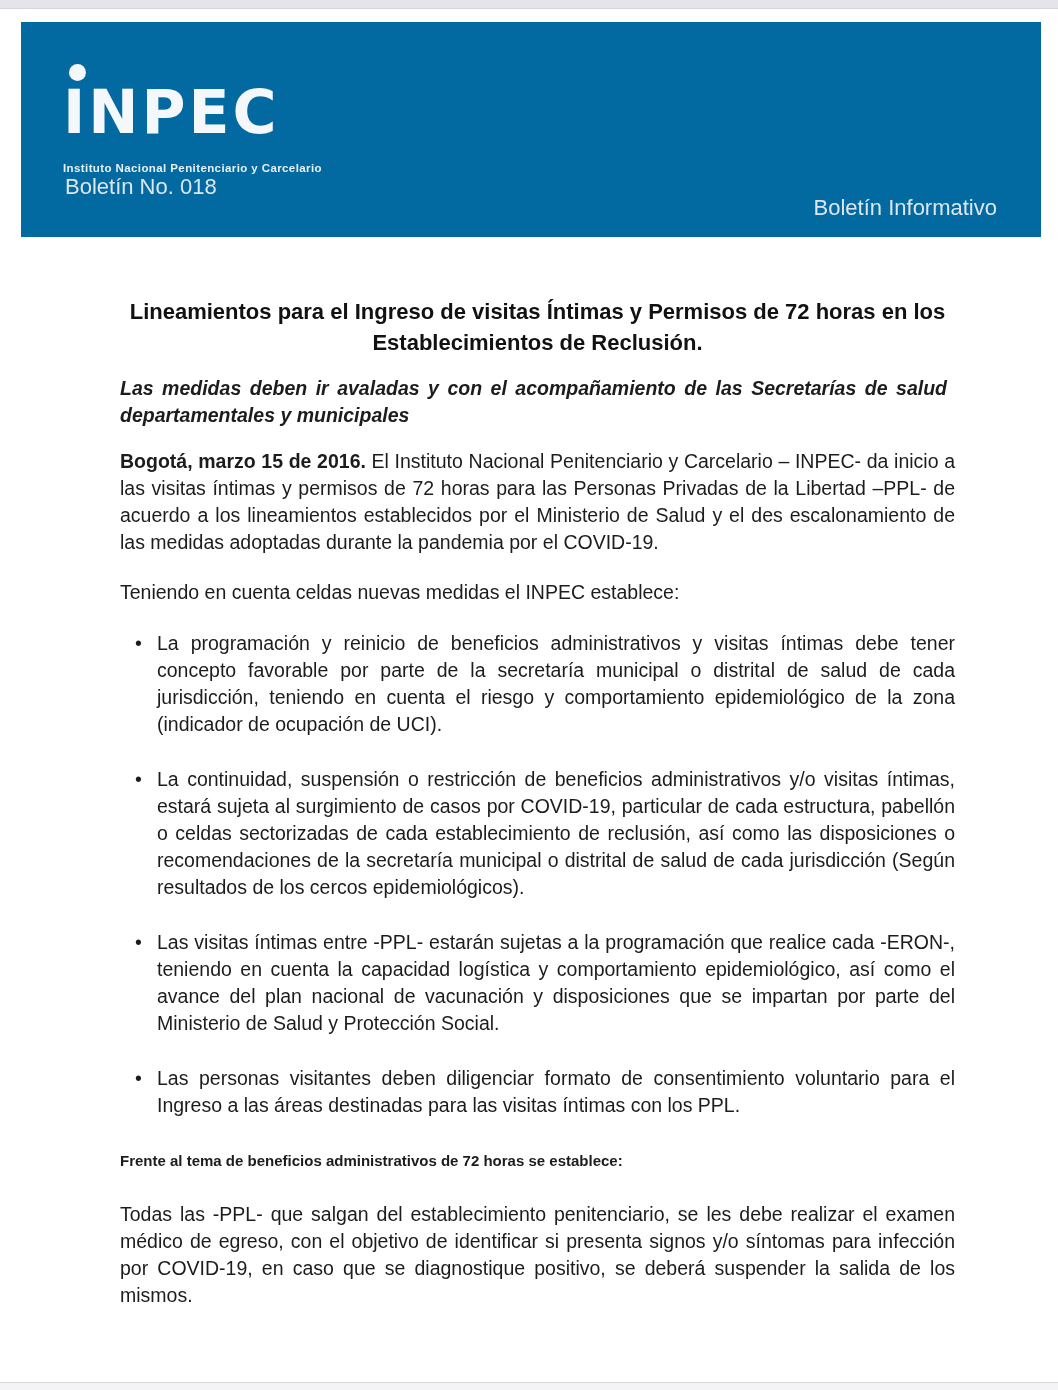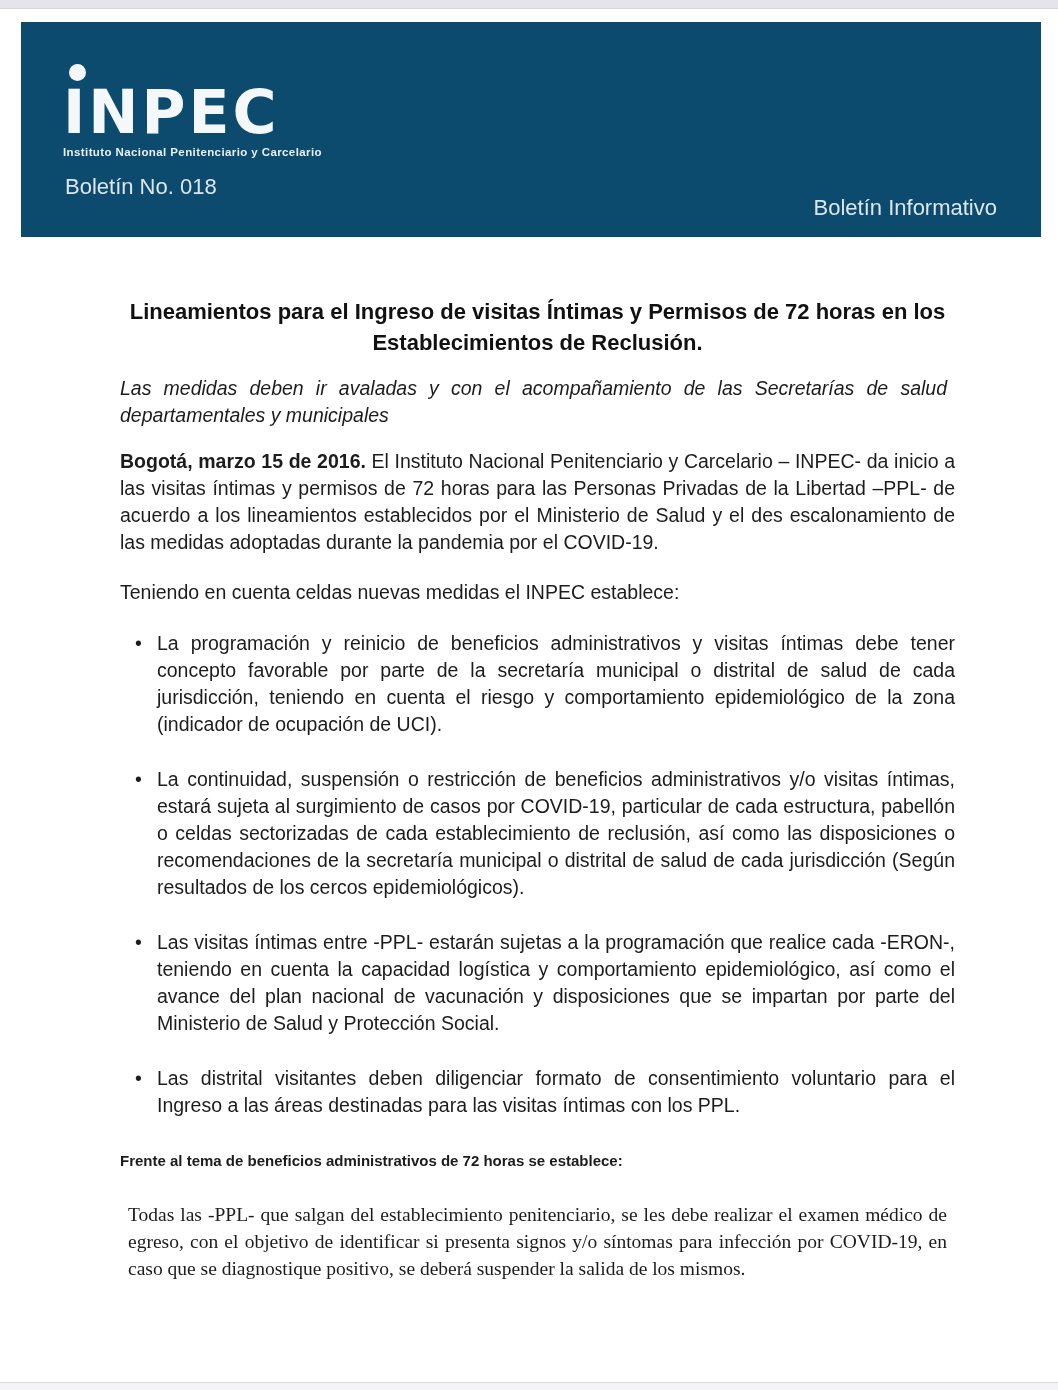--- a/index.html
+++ b/index.html
@@ -22,21 +22,21 @@
     height: 8px;
     background: #e4e4ea;
     border-bottom: 1px solid #d6d6dd;
   }
   .banner {
     position: absolute;
     left: 21px;
     top: 22px;
     width: 1020px;
     height: 215px;
-    background: #0c4a6e;
+    background: #0369a1;
   }
   .logo {
     position: absolute;
     left: 42px;
     top: 64px;
   }
   .logo-dot {
     position: absolute;
     left: 6px;
     top: -22px;
@@ -47,21 +47,21 @@
   }
   .logo-text {
     font-size: 60px;
     font-weight: bold;
     line-height: 52px;
     letter-spacing: 3px;
     color: #f4f8fa;
     font-family: "DejaVu Sans", sans-serif;
   }
   .logo-subtitle {
-    margin-top: 8px;
+    margin-top: 24px;
     font-size: 11.5px;
     font-weight: bold;
     letter-spacing: 0.4px;
     color: #e9f0f4;
     white-space: nowrap;
   }
   .bulletin-number {
     position: absolute;
     left: 44px;
     top: 152px;
@@ -86,21 +86,21 @@
   }
   .doc-title {
     font-size: 22px;
     font-weight: bold;
     line-height: 31px;
     text-align: center;
     margin: 0 0 17px 0;
     color: #111111;
   }
   .doc-subtitle {
-    font-weight: normal;
+    font-weight: bold;
     font-style: italic;
     margin: 0 8px 19px 0;
   }
   .intro-par {
     margin: 0 0 23px 0;
   }
   .measures-intro {
     margin: 0 0 24px 0;
   }
   ul.bullet-list {
@@ -119,22 +119,21 @@
     left: 15px;
     top: 0;
   }
   .benefits-heading {
     font-size: 15px;
     font-weight: bold;
     margin: 0 0 27px 0;
     text-align: left;
   }
   .closing-par {
-    margin: 8px;
-    font-family: Liberation Serif, serif;
+    margin: 0;
   }
   .bottom-edge {
     position: absolute;
     left: 0;
     top: 1382px;
     width: 100%;
     height: 8px;
     background: #f4f4f6;
     border-top: 1px solid #d9d9de;
   }
@@ -161,21 +160,21 @@
 
   <p class="intro-par"><strong>Bogotá, marzo 15 de 2016.</strong>
     <span>El Instituto Nacional Penitenciario y Carcelario – INPEC- da inicio a las visitas íntimas y permisos de 72 horas para las Personas Privadas de la Libertad –PPL- de acuerdo a los lineamientos establecidos por el Ministerio de Salud y el des escalonamiento de las medidas adoptadas durante la pandemia por el COVID-19.</span></p>
 
   <p class="measures-intro">Teniendo en cuenta celdas nuevas medidas el INPEC establece:</p>
 
   <ul class="bullet-list">
     <li>La programación y reinicio de beneficios administrativos y visitas íntimas debe tener concepto favorable por parte de la secretaría municipal o distrital de salud de cada jurisdicción, teniendo en cuenta el riesgo y comportamiento epidemiológico de la zona (indicador de ocupación de UCI).</li>
     <li>La continuidad, suspensión o restricción de beneficios administrativos y/o visitas íntimas, estará sujeta al surgimiento de casos por COVID-19, particular de cada estructura, pabellón o celdas sectorizadas de cada establecimiento de reclusión, así como las disposiciones o recomendaciones de la secretaría municipal o distrital de salud de cada jurisdicción (Según resultados de los cercos epidemiológicos).</li>
     <li>Las visitas íntimas entre -PPL- estarán sujetas a la programación que realice cada -ERON-, teniendo en cuenta la capacidad logística y comportamiento epidemiológico, así como el avance del plan nacional de vacunación y disposiciones que se impartan por parte del Ministerio de Salud y Protección Social.</li>
-    <li>Las distrital visitantes deben diligenciar formato de consentimiento voluntario para el Ingreso a las áreas destinadas para las visitas íntimas con los PPL.</li>
+    <li>Las personas visitantes deben diligenciar formato de consentimiento voluntario para el Ingreso a las áreas destinadas para las visitas íntimas con los PPL.</li>
   </ul>
 
   <p class="benefits-heading">Frente al tema de beneficios administrativos de 72 horas se establece:</p>
 
   <p class="closing-par">Todas las -PPL- que salgan del establecimiento penitenciario, se les debe realizar el examen médico de egreso, con el objetivo de identificar si presenta signos y/o síntomas para infección por COVID-19, en caso que se diagnostique positivo, se deberá suspender la salida de los mismos.</p>
 </div>
 
 <div class="bottom-edge"></div>
 
 </body></html>

